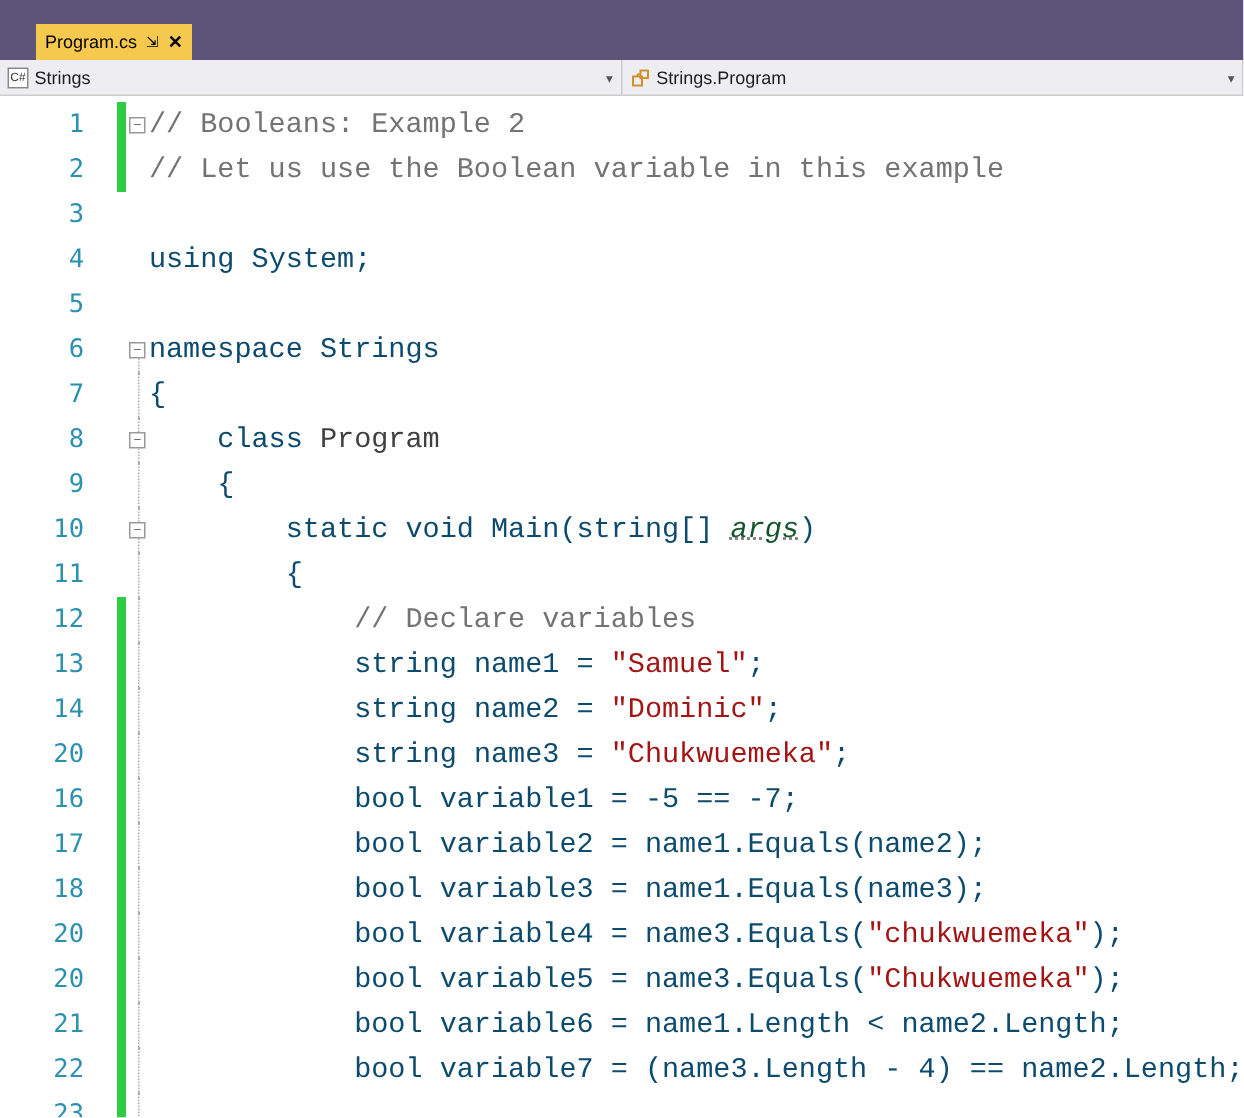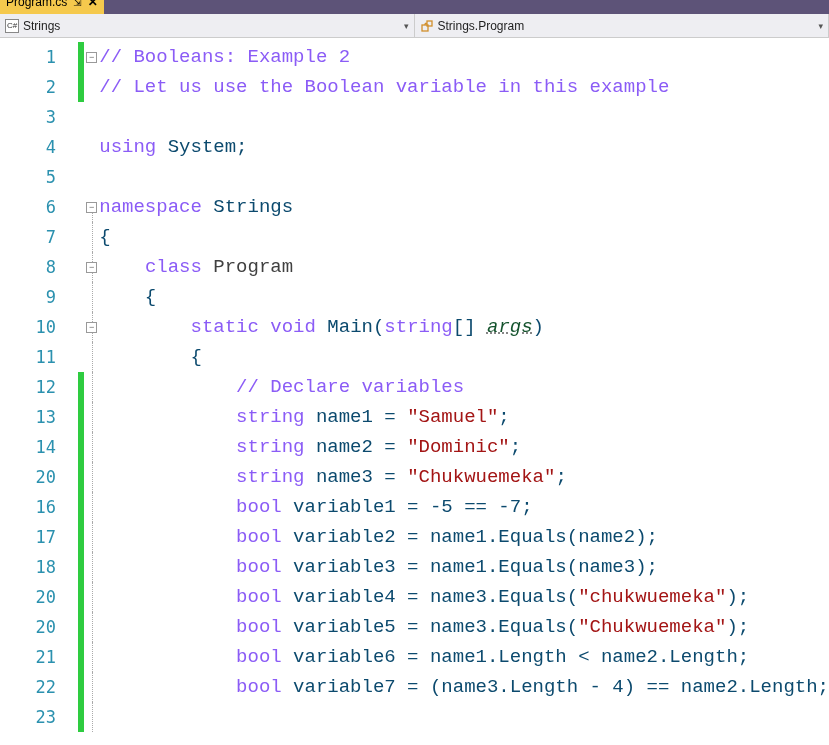--- a/index.html
+++ b/index.html
@@ -8,23 +8,24 @@
   font-size: 13px;
   background: #fff;
   width: 829px;
   height: 745px;
   overflow: hidden;
   display: flex;
   flex-direction: column;
 }
 .tab-bar {
   background: #5d5378;
-  height: 14px;
+  height: 40px;
   display: flex;
   align-items: flex-end;
+  padding-left: 24px;
 }
 .tab {
   background: #f5c94d;
   height: 24px;
   display: flex;
   align-items: center;
   padding: 0 6px;
   font-size: 12px;
   color: #000;
   gap: 6px;
@@ -124,22 +125,22 @@
   bottom: 0;
 }
 .code-col {
   flex: 1;
   padding-top: 4px;
   font-family: Consolas, "Courier New", monospace;
   font-size: 19px;
   white-space: pre;
 }
 .code-line { height: 30px; line-height: 30px; }
-.c-comment { color: #8b5cf6; }
-.c-keyword { color: #8b5cf6; }
+.c-comment { color: #737373; }
+.c-keyword { color: #0c4a6e; }
 .c-type { color: #404040; }
 .c-string { color: #a31515; }
 .c-text { color: #0c4a6e; }
 .c-param { color: #14532d; text-decoration: underline dotted #808080; font-style: italic; }
 </style>
 </head>
 <body>
 
 <div class="tab-bar">
   <div class="tab">

